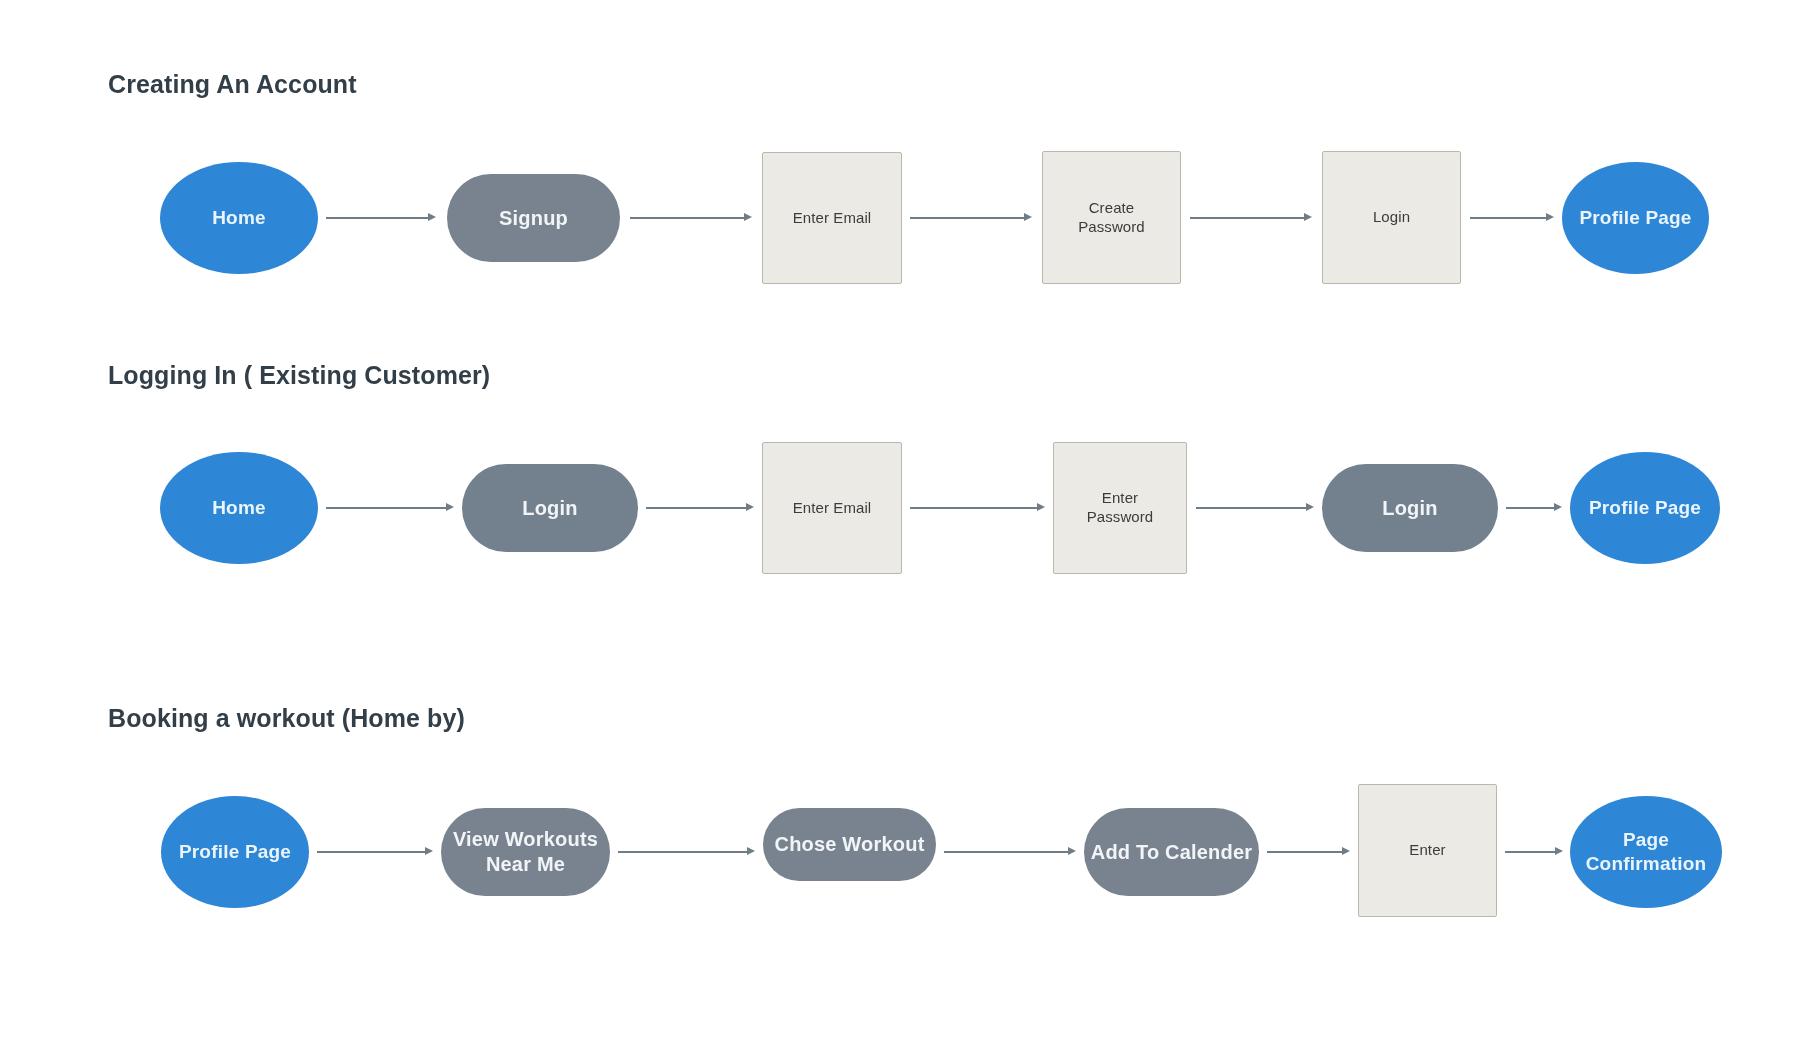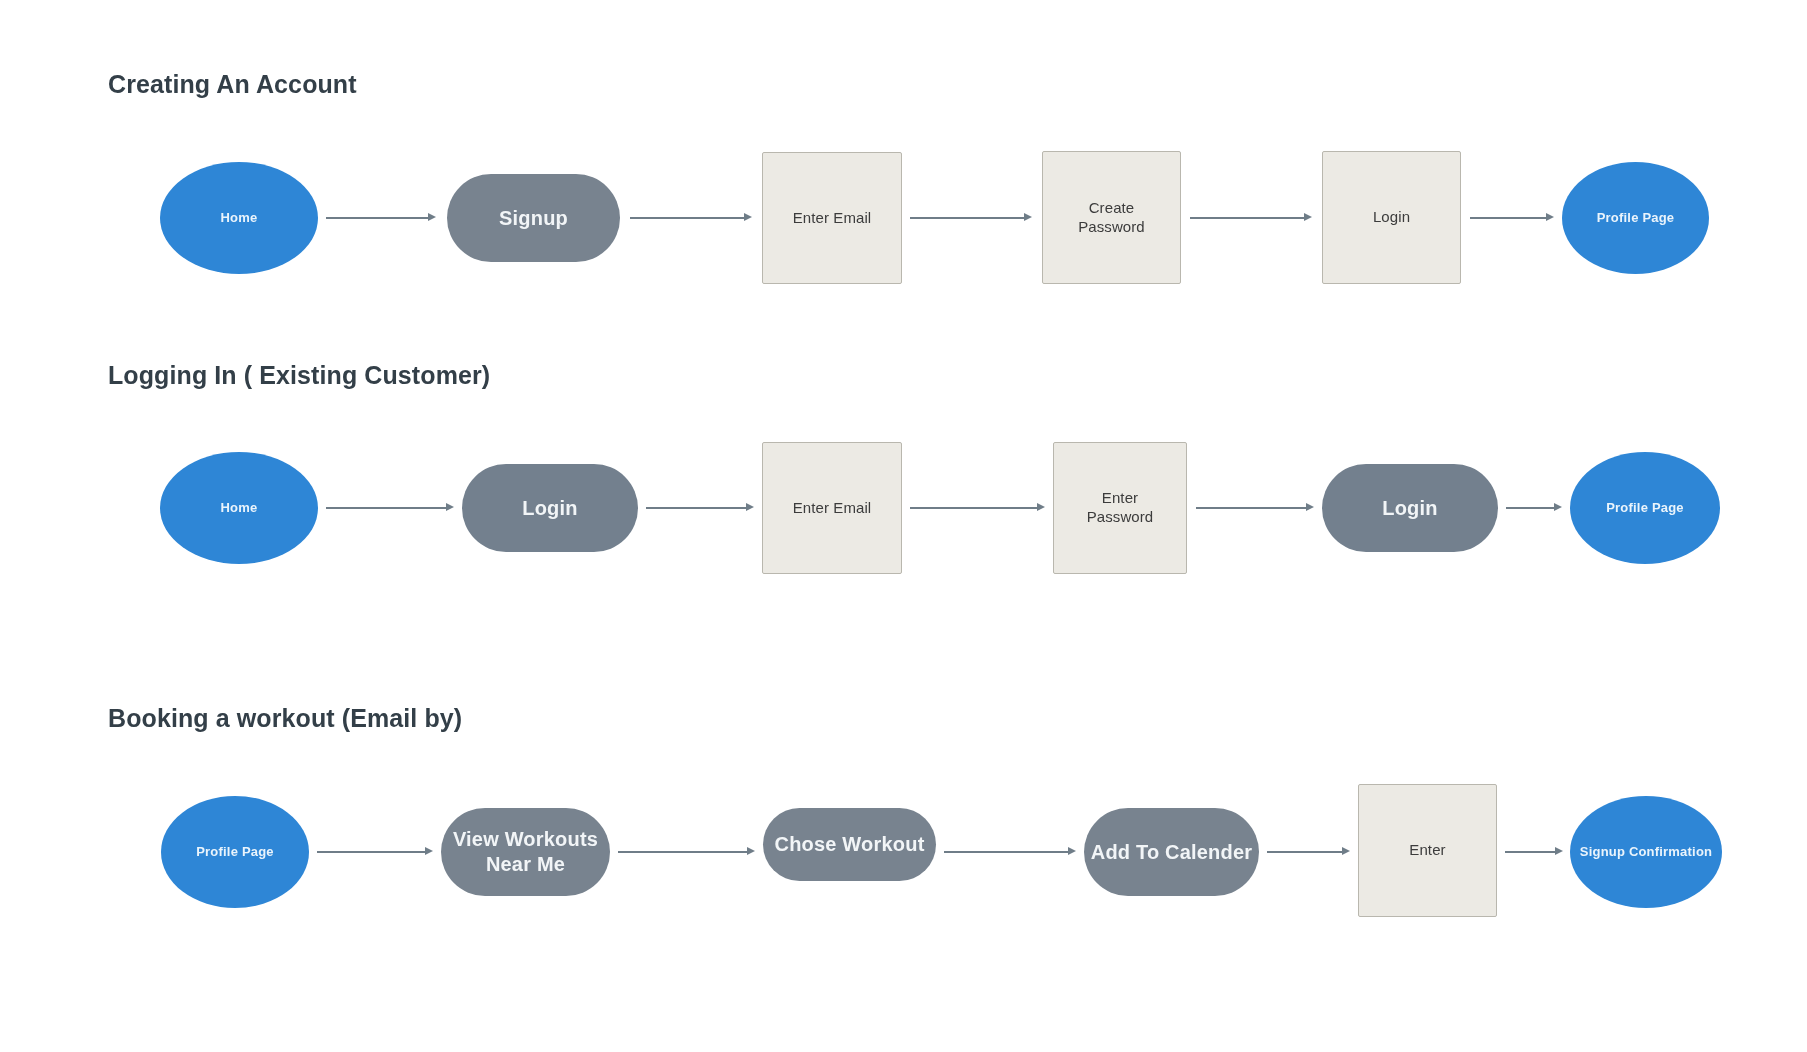--- a/index.html
+++ b/index.html
@@ -46,21 +46,21 @@
     text-align: center;
     box-sizing: border-box;
     line-height: 1.25;
   }
 
   
   .node.ellipse {
     background: #2e86d6;
     border-radius: 50%;
     color: #eaf4fc;
-    font-size: 13px;
+    font-size: 19px;
     font-weight: 600;
     letter-spacing: 0.2px;
   }
 
   
   .node.pill {
     background: #78838f;
     border-radius: 999px;
     color: #f2f5f7;
     font-size: 20px;
@@ -193,21 +193,21 @@
         <span class="node-label">Enter
 Password</span>
       </div>
       <div class="node pill slate" style="left: 1322px; top: 34px; width: 176px; height: 88px;">
         <span class="node-label">Login</span>
       </div>
       <div class="node ellipse" style="left: 1570px; top: 22px; width: 150px; height: 112px;">
         <span class="node-label">Profile Page</span>
       </div>
     </div>
-    <div class="section-title" style="left: 108px; top: 704px;">Booking a workout (Email by)</div>
+    <div class="section-title" style="left: 108px; top: 704px;">Booking a workout (Home by)</div>
     <div class="flow-row" style="top: 774px;">
       <div class="connector" style="left: 317px; top: 72px; width: 116px;">
         <div class="line"></div>
         <div class="head"></div>
       </div>
       <div class="connector" style="left: 618px; top: 72px; width: 137px;">
         <div class="line"></div>
         <div class="head"></div>
       </div>
       <div class="connector" style="left: 944px; top: 72px; width: 132px;">
@@ -231,16 +231,16 @@
       <div class="node pill" style="left: 763px; top: 34px; width: 173px; height: 73px;">
         <span class="node-label">Chose Workout</span>
       </div>
       <div class="node pill" style="left: 1084px; top: 34px; width: 175px; height: 88px;">
         <span class="node-label">Add To Calender</span>
       </div>
       <div class="node rect" style="left: 1358px; top: 10px; width: 139px; height: 133px;">
         <span class="node-label">Enter</span>
       </div>
       <div class="node ellipse" style="left: 1570px; top: 22px; width: 152px; height: 112px;">
-        <span class="node-label">Signup Confirmation</span>
+        <span class="node-label">Page Confirmation</span>
       </div>
     </div>
   </div>
 
 </body></html>

